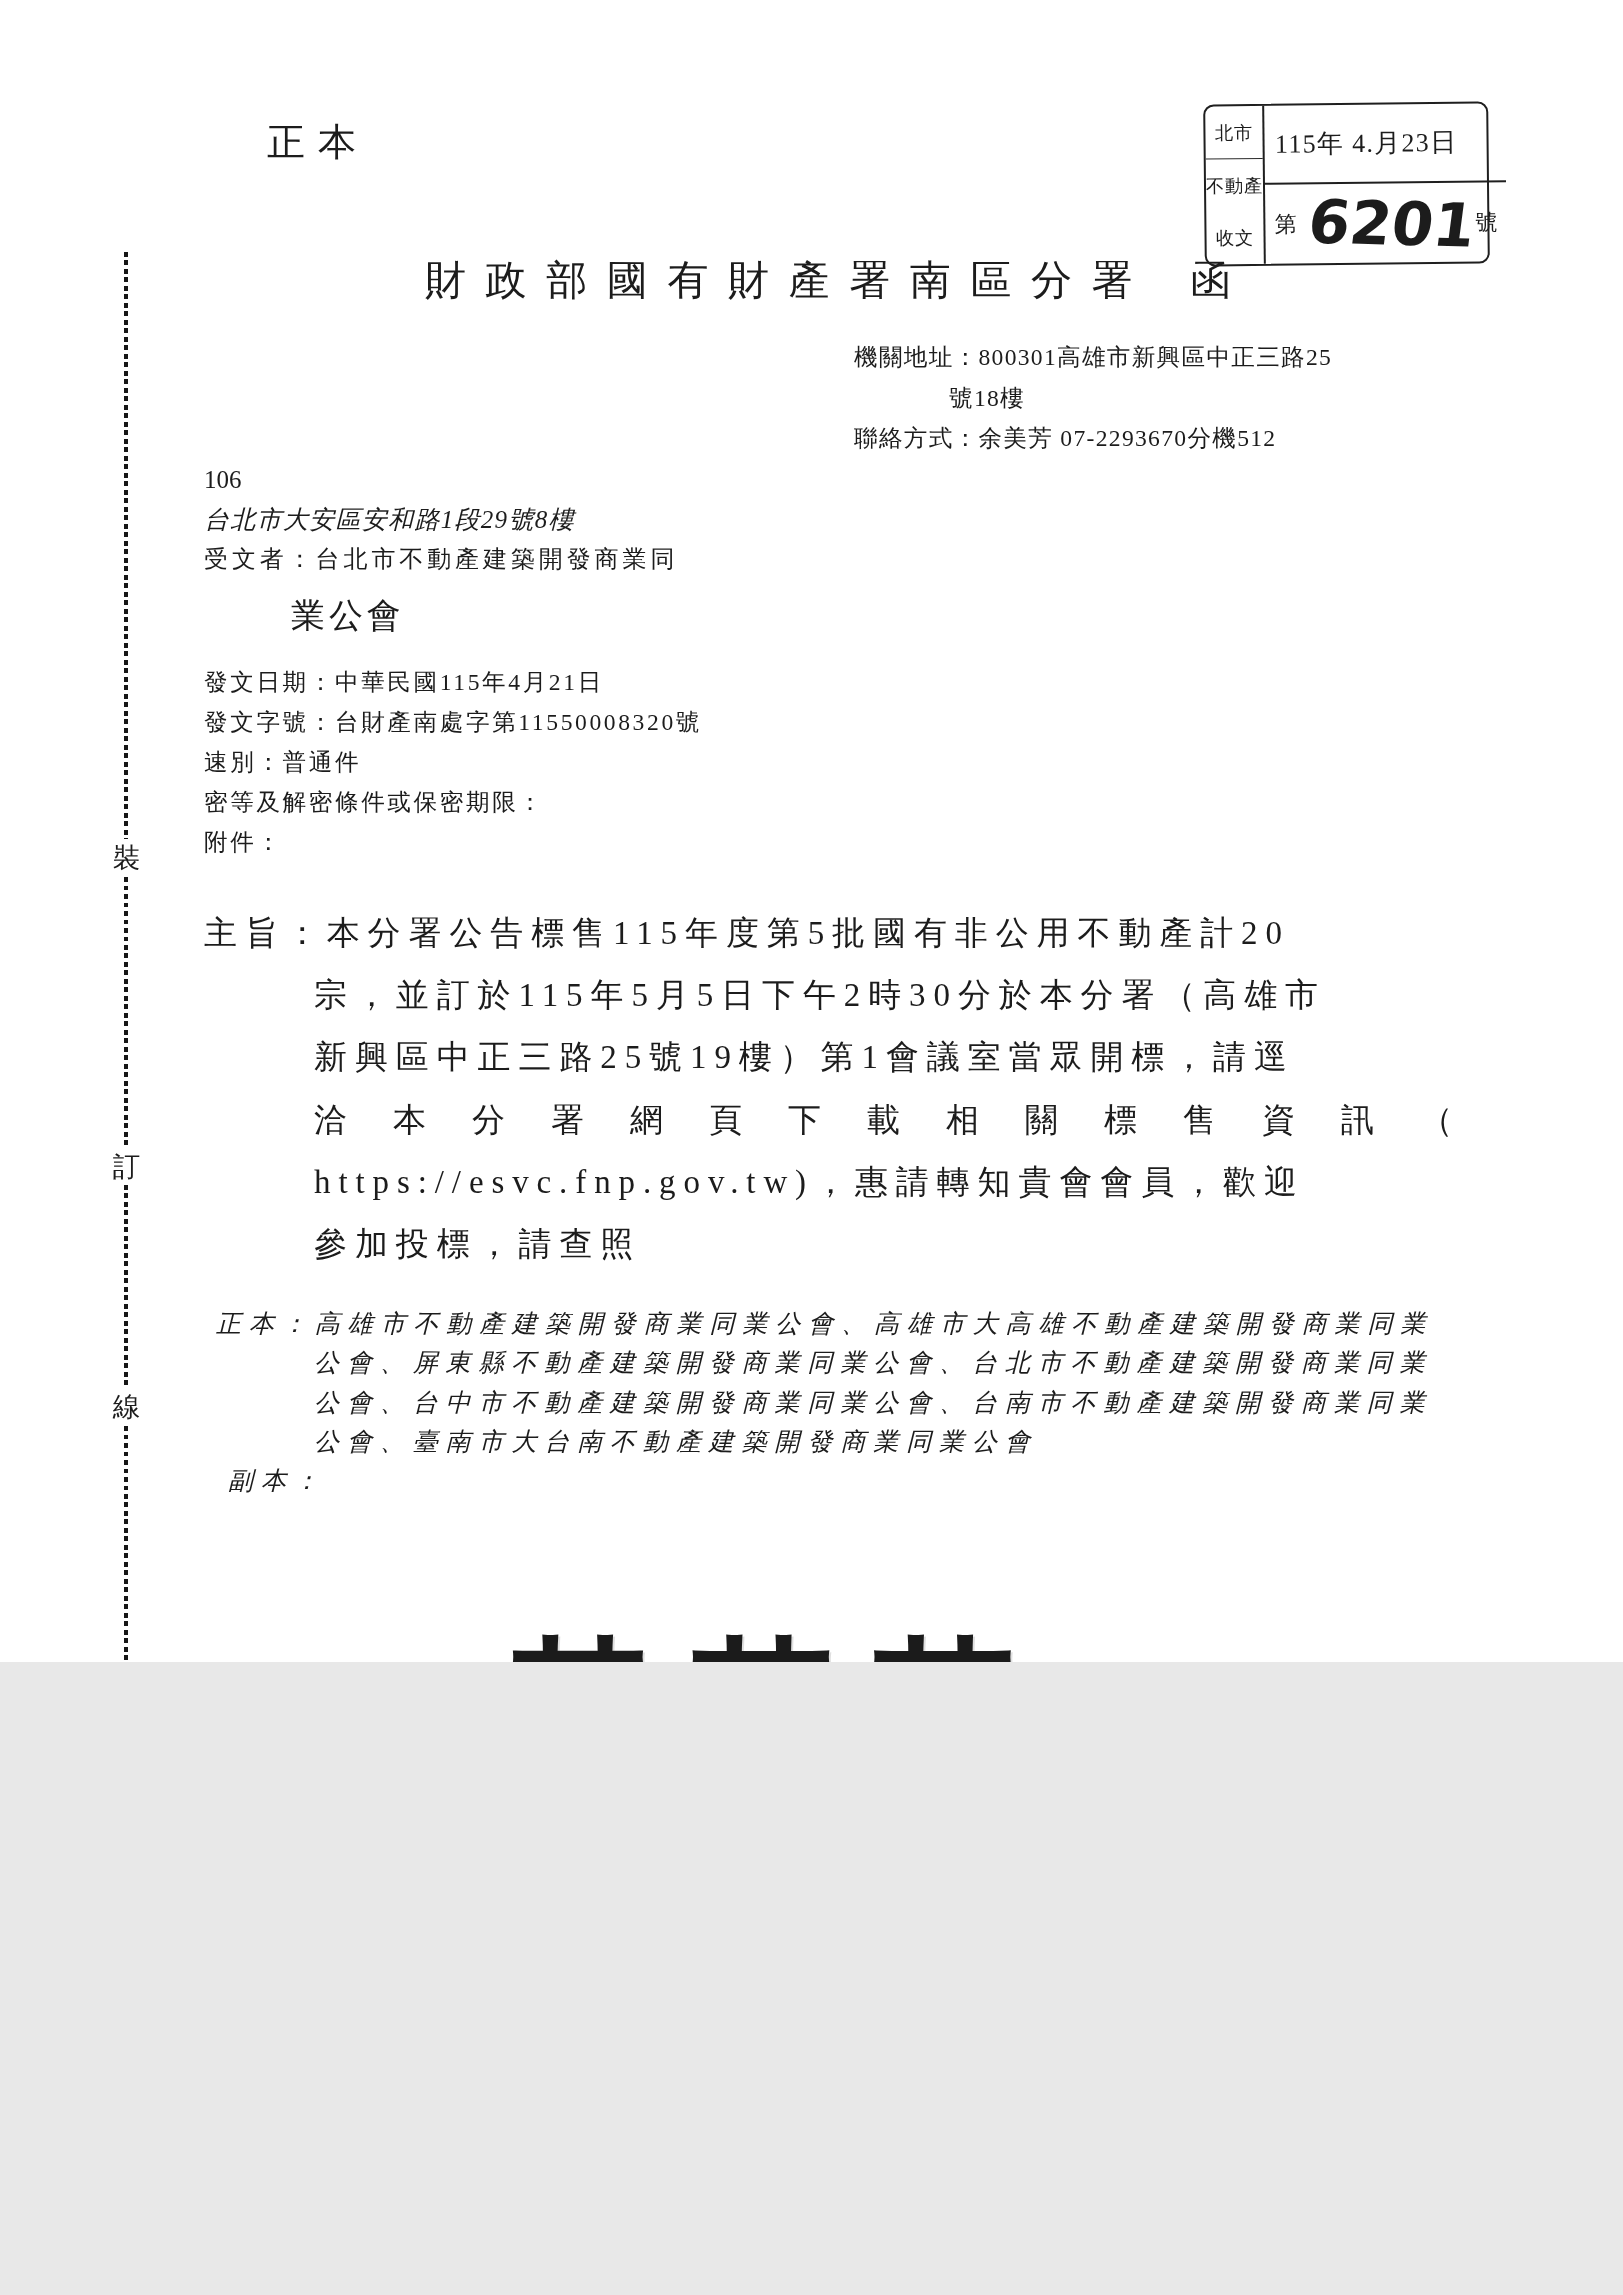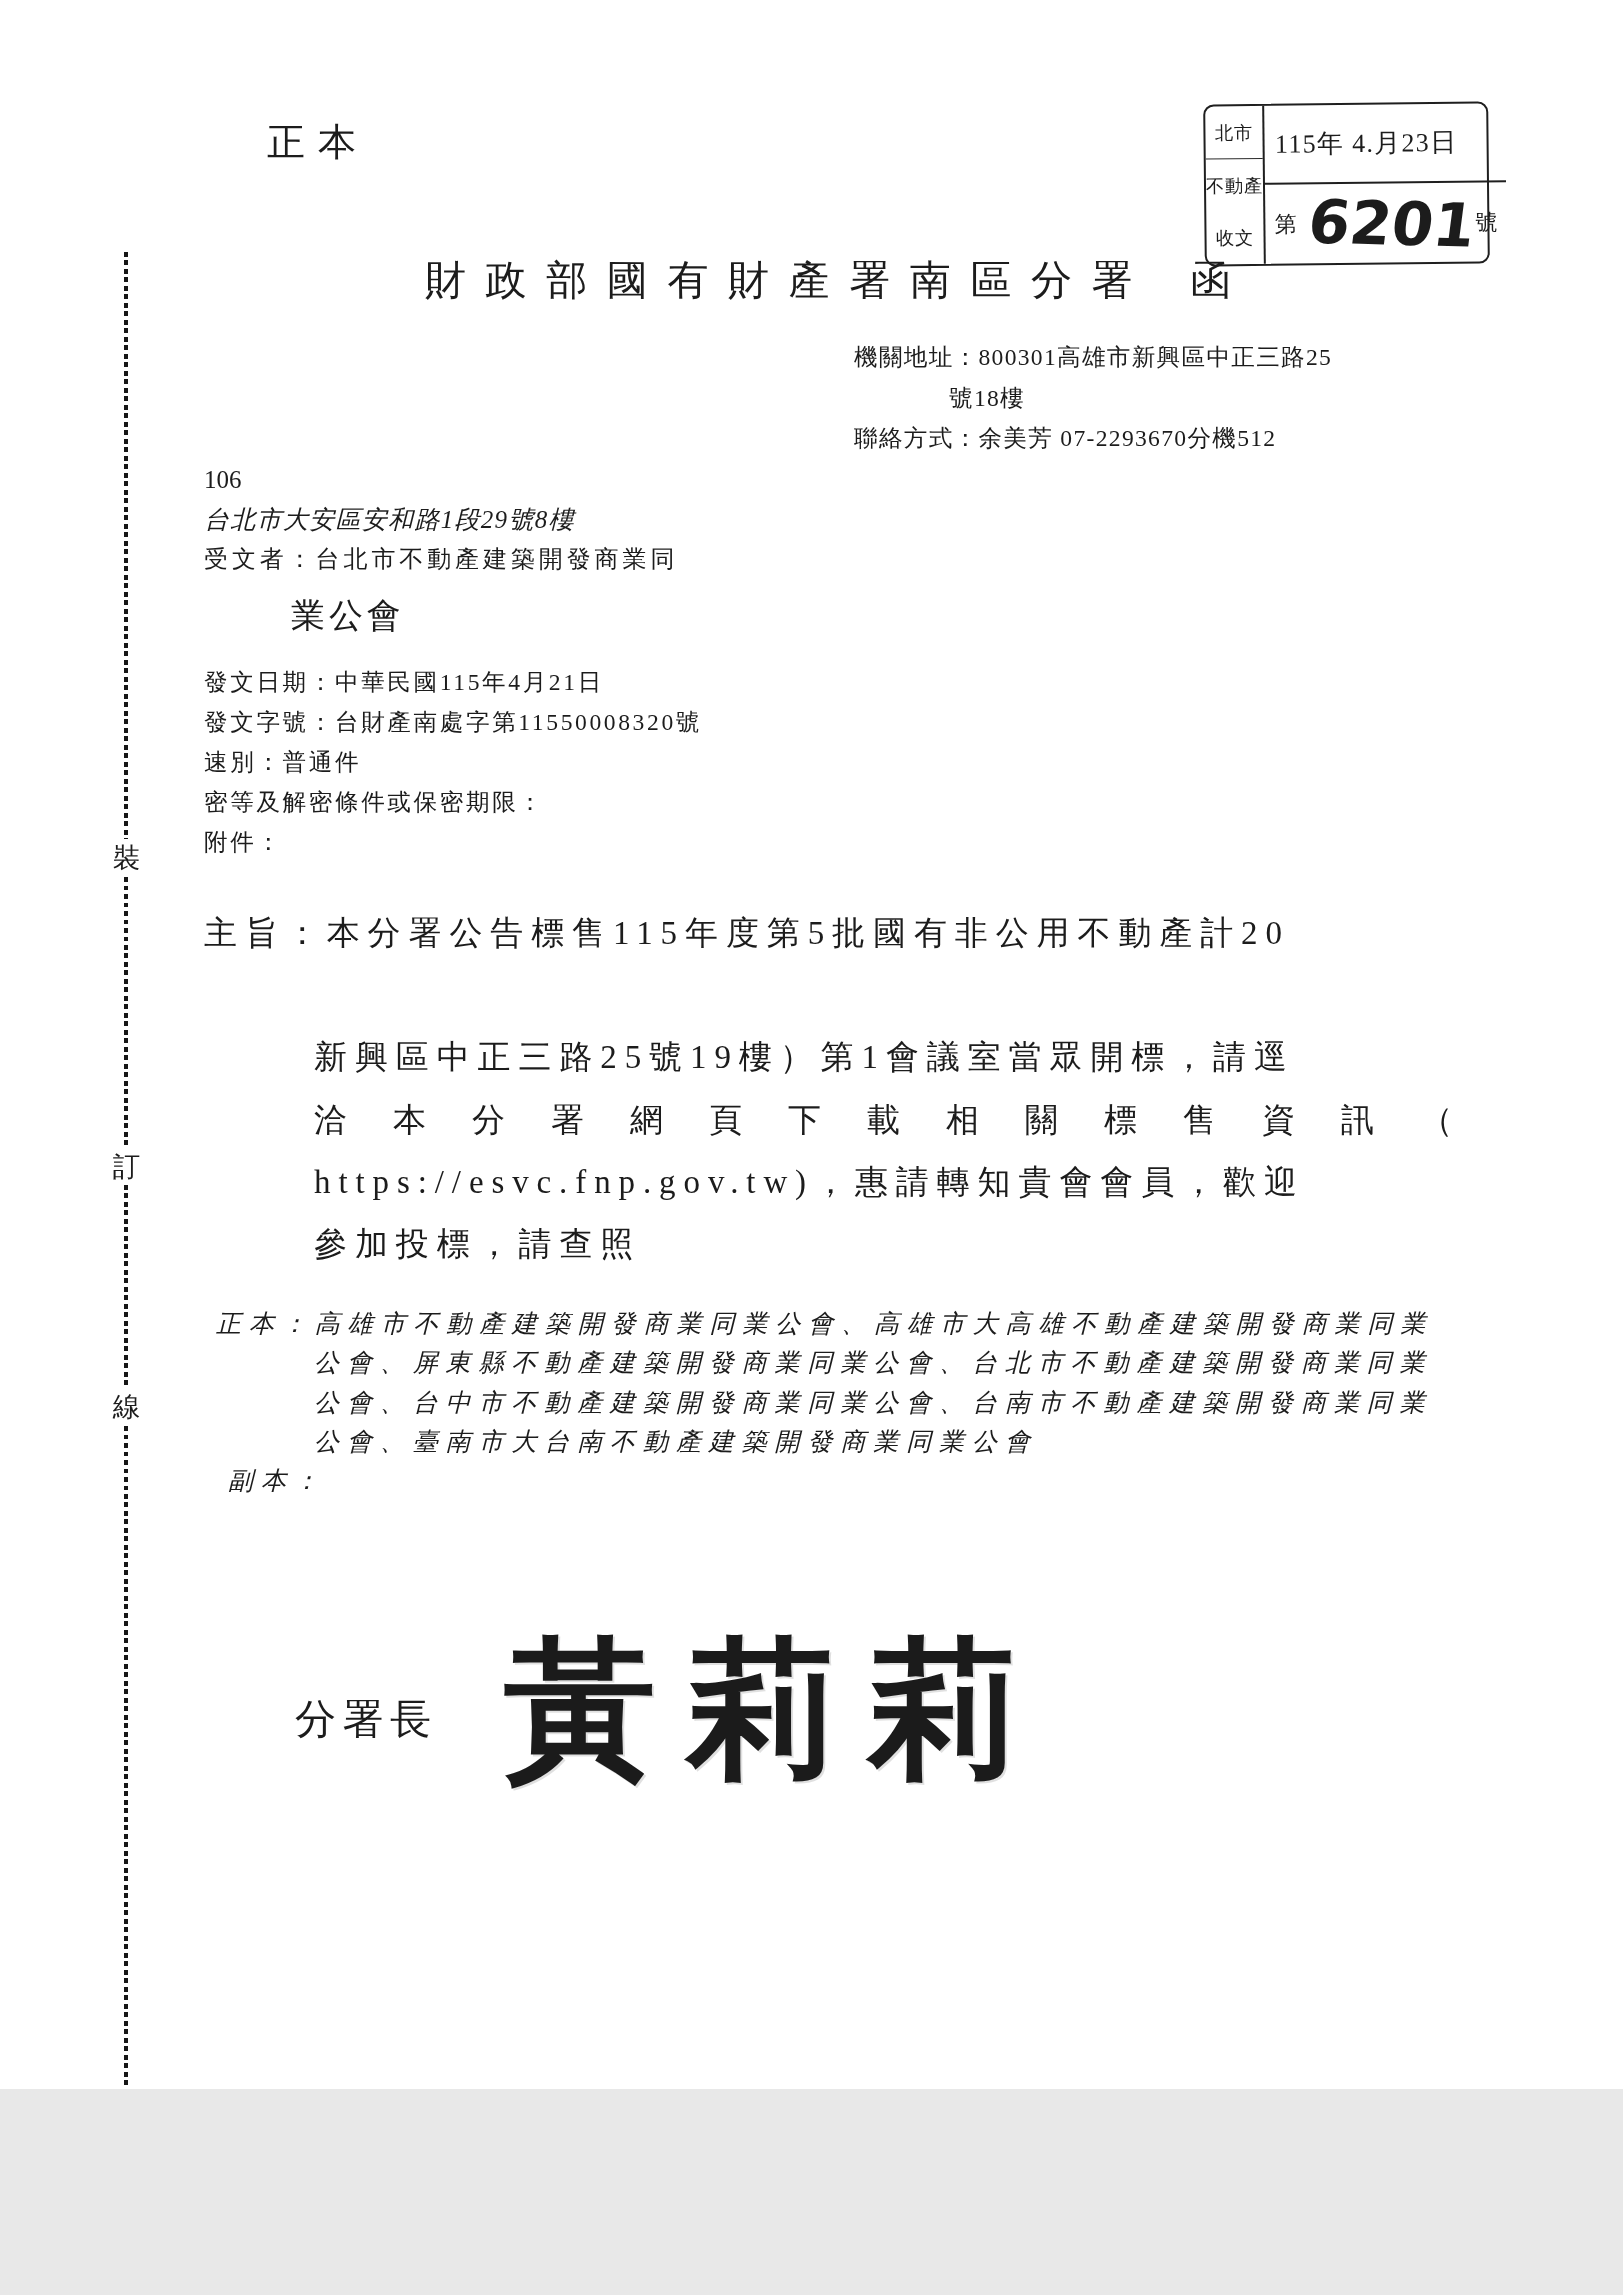--- a/index.html
+++ b/index.html
@@ -1,17 +1,17 @@
 <!DOCTYPE html>
 <html style="font-size:10.5px"><head>
 <meta charset="utf-8">
 <style>
   html,body{margin:0;padding:0;background:#e8e8e8;}
   .page{
-    position:relative;width:1623px;height:2089px;background:#ffffff;
+    position:relative;width:1623px;height:1662px;background:#ffffff;
     font-family:"Liberation Serif","DejaVu Serif",serif;color:#1c1c1c;
     overflow:hidden;
   }
   .abs{position:absolute;white-space:nowrap;}
   
   .copy-type{left:267px;top:117px;font-size:38px;letter-spacing:13px;}
   .doc-title{left:425px;top:253px;font-size:41px;letter-spacing:19.6px;font-weight:400;}
   .doc-title .func{margin-left:38px;}
   
   .stamp{
@@ -108,20 +108,21 @@
   <div class="abs rec-l1">受文者：台北市不動產建築開發商業同</div>
   <div class="abs rec-l2">業公會</div>
 
   <div class="abs meta m0">發文日期：中華民國115年4月21日</div>
   <div class="abs meta m1">發文字號：台財產南處字第11550008320號</div>
   <div class="abs meta m2">速別：普通件</div>
   <div class="abs meta m3">密等及解密條件或保密期限：</div>
   <div class="abs meta m4">附件：</div>
 
   <div class="abs subj s0">主旨：本分署公告標售115年度第5批國有非公用不動產計20</div>
+  <div class="abs subj s1">宗，並訂於115年5月5日下午2時30分於本分署（高雄市</div>
   <div class="abs subj s2">新興區中正三路25號19樓）第1會議室當眾開標，請逕</div>
   <div class="abs subj s3">洽本分署網頁下載相關標售資訊（</div>
   <div class="abs subj s4">https://esvc.fnp.gov.tw)，惠請轉知貴會會員，歡迎</div>
   <div class="abs subj s5">參加投標，請查照</div>
 
   <div class="abs dist d0">正本：高雄市不動產建築開發商業同業公會、高雄市大高雄不動產建築開發商業同業</div>
   <div class="abs dist d1">公會、屏東縣不動產建築開發商業同業公會、台北市不動產建築開發商業同業</div>
   <div class="abs dist d3">公會、臺南市大台南不動產建築開發商業同業公會</div>
   <div class="abs dist d2">公會、台中市不動產建築開發商業同業公會、台南市不動產建築開發商業同業</div>
   <div class="abs dist d4">副本：</div>

